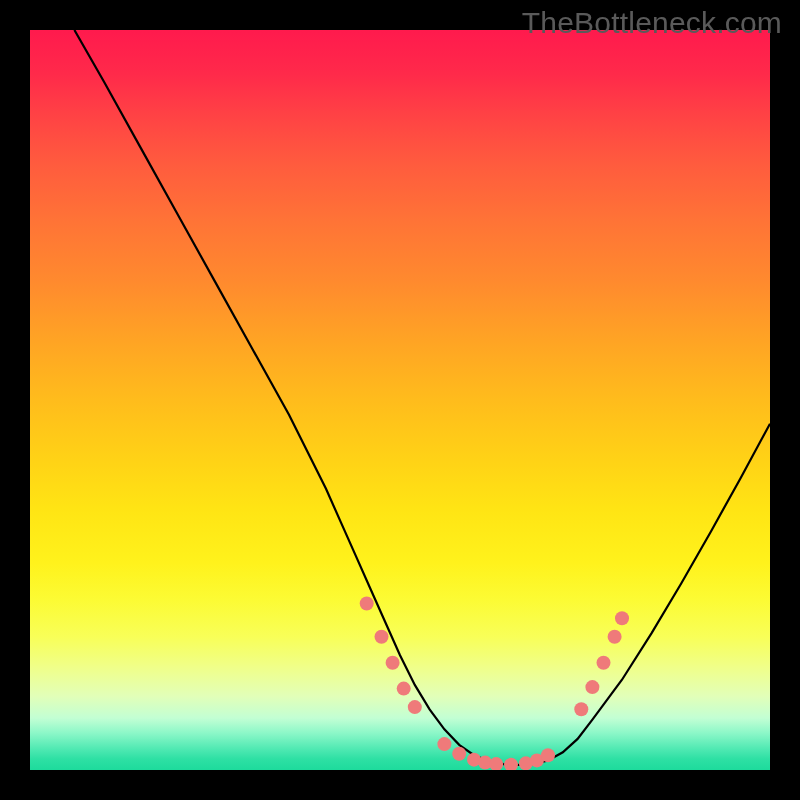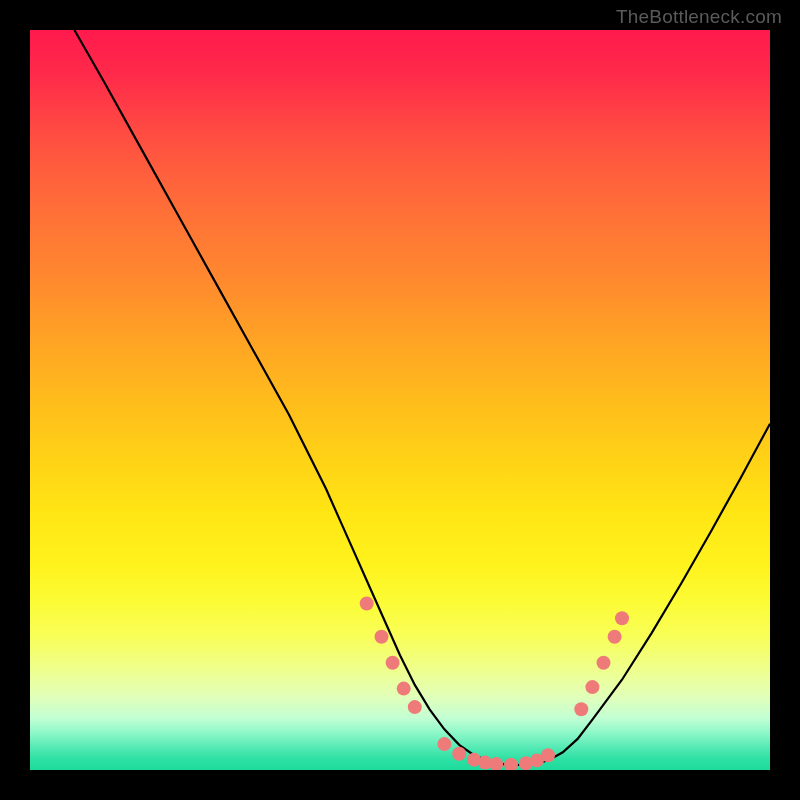--- a/index.html
+++ b/index.html
@@ -9,21 +9,21 @@
     background: #000;
     position: relative;
     font-family: Arial, sans-serif;
     overflow: hidden;
   }
   .watermark {
     position: absolute;
     top: 6px;
     right: 18px;
     color: #5a5a5a;
-    font-size: 19px;
+    font-size: 30px;
     font-weight: 500;
     letter-spacing: 0.2px;
     z-index: 10;
   }
   .plot-area {
     position: absolute;
     left: 30px;
     top: 30px;
     width: 740px;
     height: 740px;

